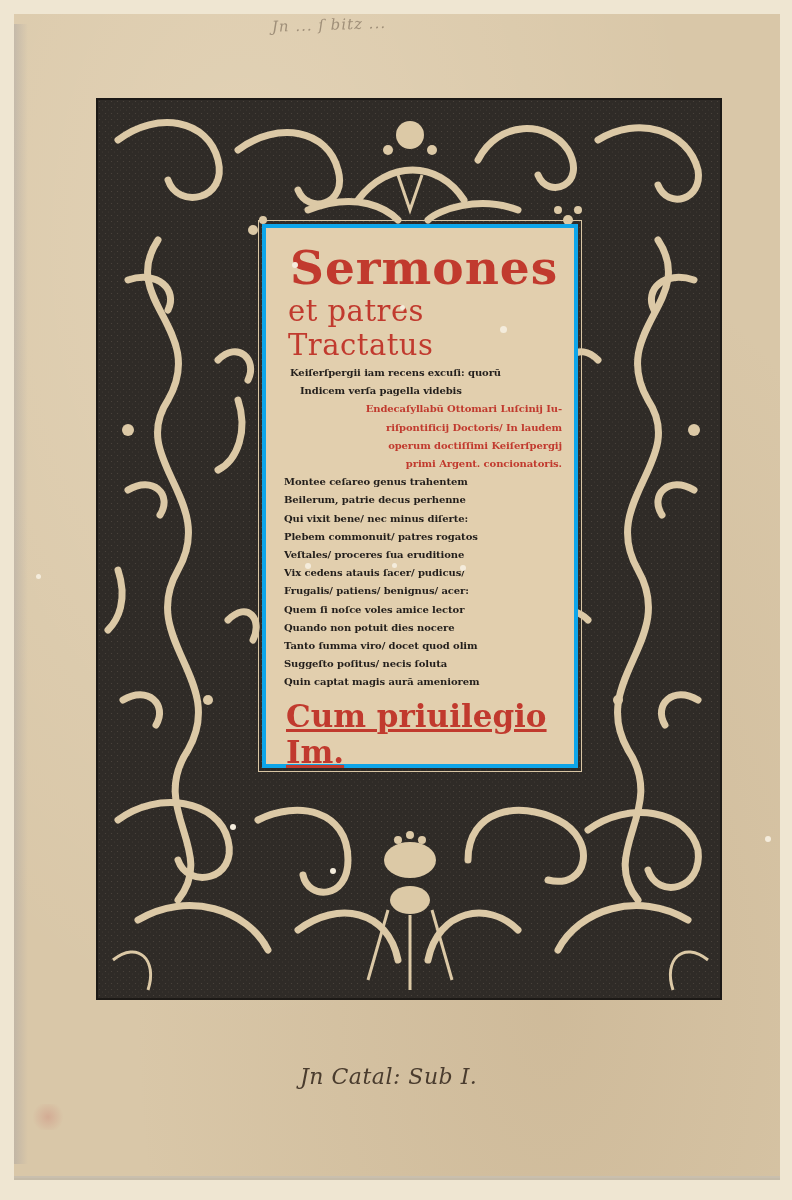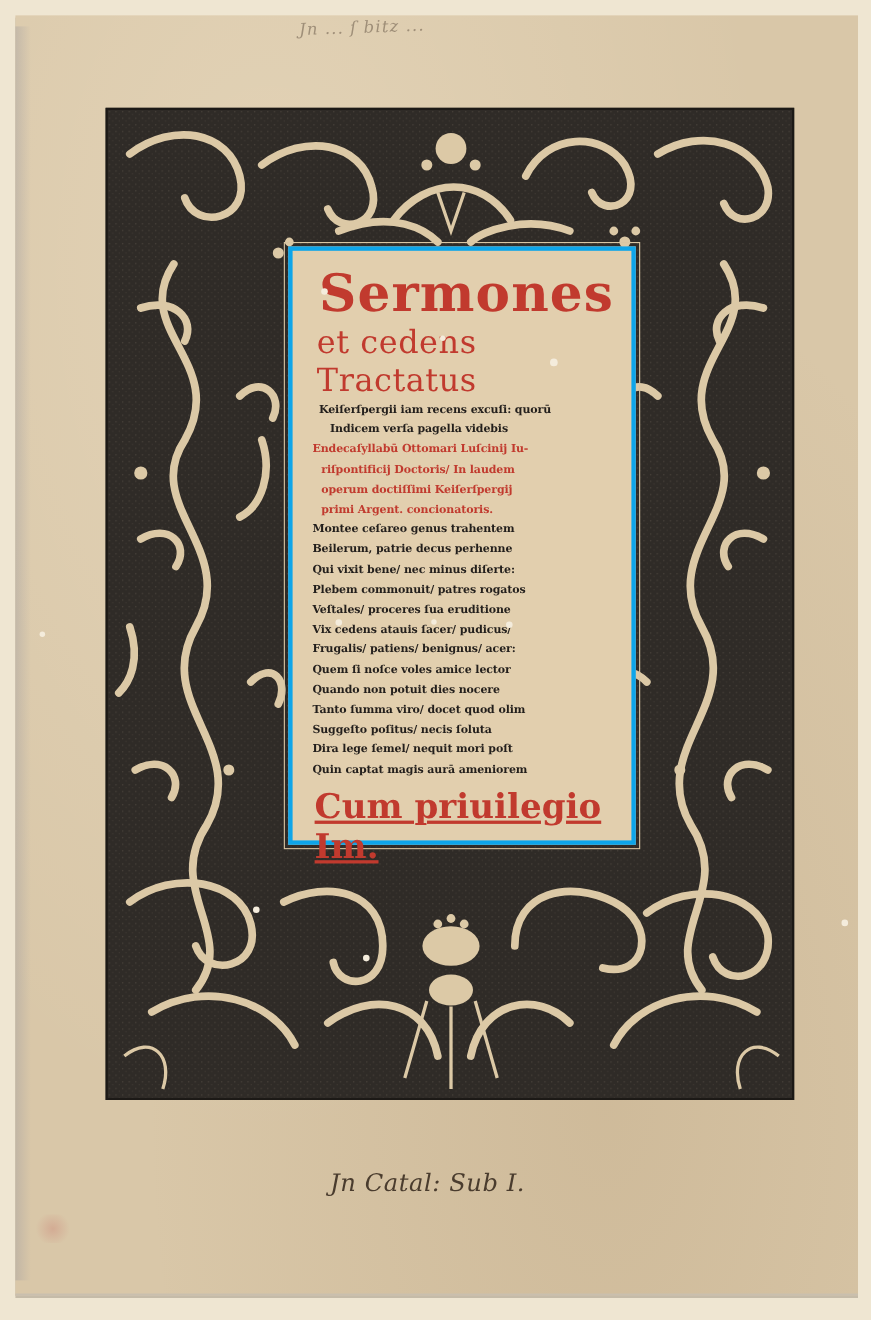--- a/index.html
+++ b/index.html
@@ -62,21 +62,21 @@
     }
     .subtitle {
       color: #c13a2e; font-family: "DejaVu Serif", serif;
       font-size: 29px; line-height: 34px; margin: 0 0 2px 4px; letter-spacing: 0.5px;
     }
     .line {
       font-family: "DejaVu Serif", serif; font-size: 10px; line-height: 18.2px;
       white-space: nowrap; letter-spacing: -0.1px;
     }
     .black { color: #231f1c; font-weight: bold; }
-    .red { color: #c13a2e; font-weight: bold; }
+    .red { color: #c13a2e; font-weight: bold; text-align: right; }
     .intro { margin-left: 6px; }
     .poem { margin-top: 0; }
     .privilege {
       color: #c13a2e; font-family: "DejaVu Serif", serif; font-weight: bold;
       font-size: 31px; line-height: 36px; margin: 6px 0 0 2px; text-decoration: underline;
     }
     .wormhole {
       position: absolute; border-radius: 50%; background: #f4ecdc;
     }
   </style>
@@ -161,21 +161,21 @@
       <path d="M300,75 L312,110 L324,75"></path>
       <path d="M15,860 C40,840 60,860 50,890"></path>
       <path d="M610,860 C585,840 565,860 575,890"></path>
     </g>
   </svg>
 </div>
 
 <div class="panel">
   <div class="panel-inner">
     <div class="title">Sermones</div>
-    <div class="subtitle">et cedens Tractatus</div>
+    <div class="subtitle">et patres Tractatus</div>
 
     <div class="line black intro">Keiſerſpergii iam recens excuſi: quorū</div>
     <div class="line black intro" style="margin-left:16px">Indicem verſa pagella videbis</div>
 
     <div class="line red">Endecaſyllabū Ottomari Luſcinij Iu-</div>
     <div class="line red" style="margin-left:8px">riſpontificij Doctoris/ In laudem</div>
     <div class="line red" style="margin-left:8px">operum doctiſſimi Keiſerſpergij</div>
     <div class="line red" style="margin-left:8px">primi Argent. concionatoris.</div>
 
     <div class="poem">
@@ -183,21 +183,20 @@
       <div class="line black">Beilerum, patrie decus perhenne</div>
       <div class="line black">Qui vixit bene/ nec minus diſerte:</div>
       <div class="line black">Plebem commonuit/ patres rogatos</div>
       <div class="line black">Veſtales/ proceres ſua eruditione</div>
       <div class="line black">Vix cedens atauis ſacer/ pudicus/</div>
       <div class="line black">Frugalis/ patiens/ benignus/ acer:</div>
       <div class="line black">Quem ſi noſce voles amice lector</div>
       <div class="line black">Quando non potuit dies nocere</div>
       <div class="line black">Tanto ſumma viro/ docet quod olim</div>
       <div class="line black">Suggeſto poſitus/ necis ſoluta</div>
-      <div class="line black">Dira lege ſemel/ nequit mori poſt</div>
       <div class="line black">Quin captat magis aurā ameniorem</div>
     </div>
 
     <div class="privilege">Cum priuilegio Im.</div>
   </div>
 </div>
 
 <div class="wormhole" style="left:292px;top:262px;width:6px;height:6px"></div>
 <div class="wormhole" style="left:400px;top:305px;width:5px;height:5px"></div>
 <div class="wormhole" style="left:500px;top:326px;width:7px;height:7px"></div>

